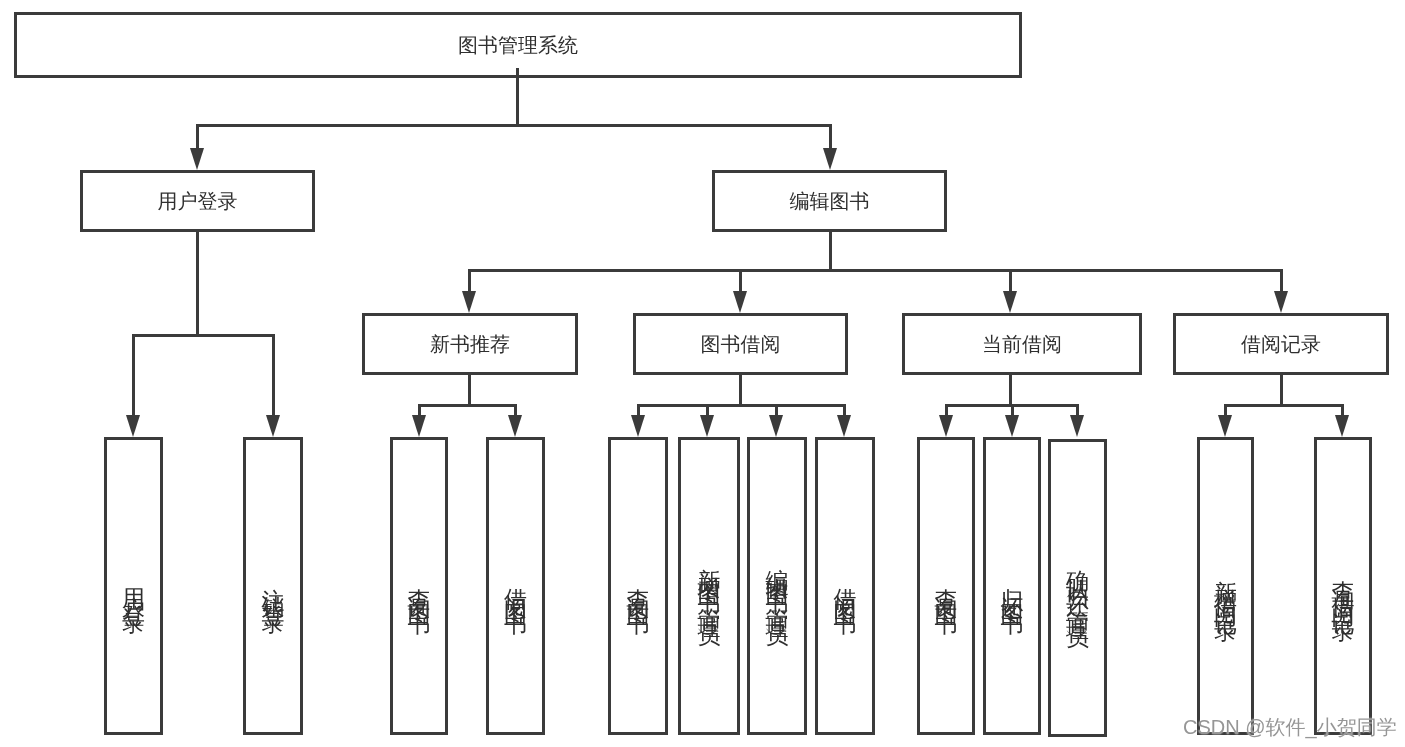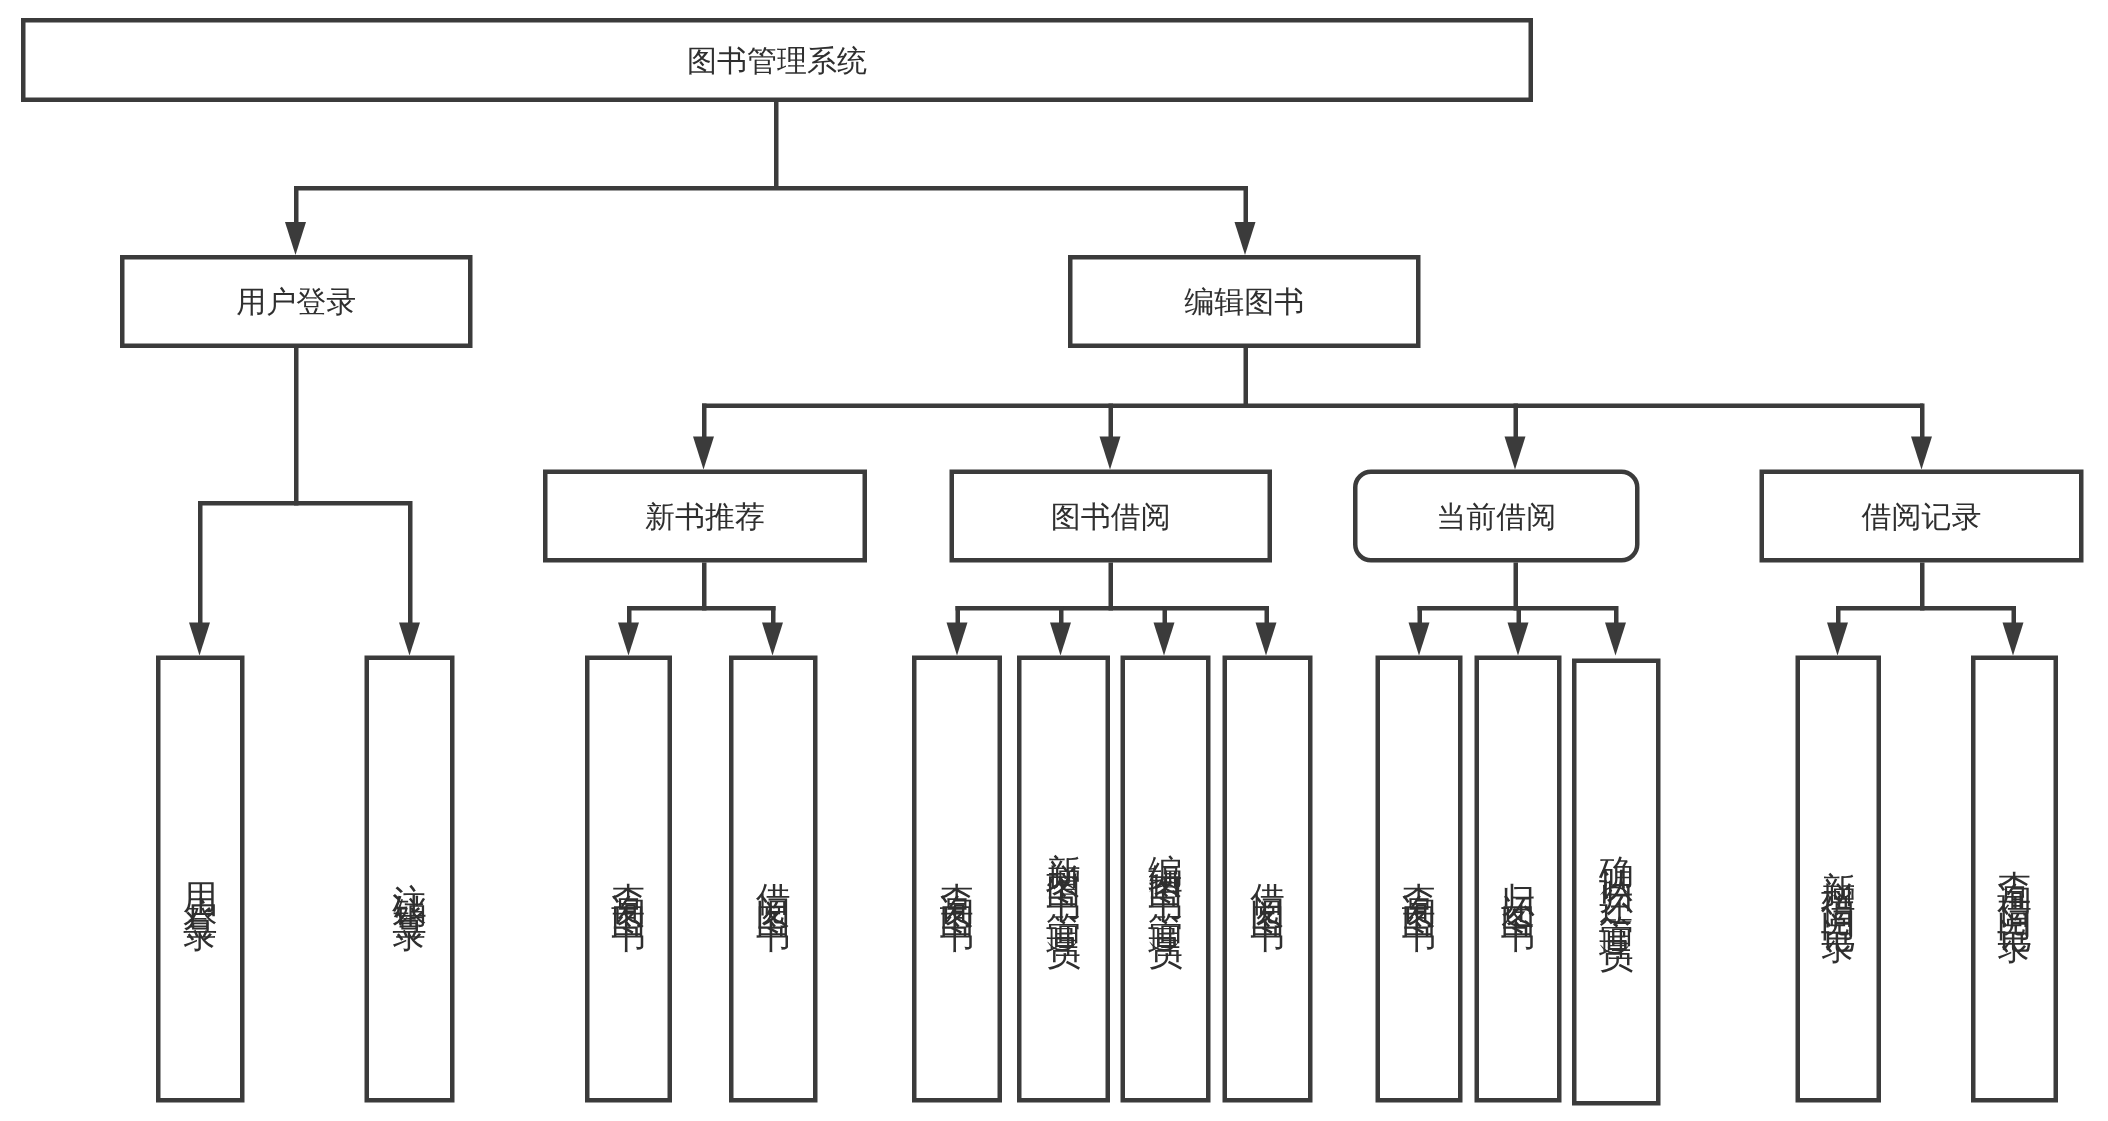--- a/index.html
+++ b/index.html
@@ -57,21 +57,21 @@
     text-shadow:0 0 2px #ffffff;
     white-space:nowrap;
     z-index:5;
   }
 </style>
 </head>
 <body>
 
 <div class="canvas">
 
-  <div class="box" style="left:14px;top:12px;width:1008px;height:56px;">
+  <div class="box" style="left:14px;top:12px;width:1008px;height:66px;">
     <span>图书管理系统</span>
   </div>
 
   <div class="vline" style="left:516px;top:68px;height:58px;"></div>
   <div class="hline" style="left:196px;top:124px;width:635px;"></div>
   <div class="vline" style="left:196px;top:124px;height:28px;"></div>
   <div class="arrow" style="left:190px;top:148px;"></div>
   <div class="vline" style="left:829px;top:124px;height:28px;"></div>
   <div class="arrow" style="left:823px;top:148px;"></div>
 
@@ -99,21 +99,21 @@
   <div class="arrow" style="left:1003px;top:291px;"></div>
   <div class="vline" style="left:1280px;top:269px;height:26px;"></div>
   <div class="arrow" style="left:1274px;top:291px;"></div>
 
   <div class="box" style="left:633px;top:313px;width:215px;height:62px;">
     <span>图书借阅</span>
   </div>
   <div class="box" style="left:362px;top:313px;width:216px;height:62px;">
     <span>新书推荐</span>
   </div>
-  <div class="box" style="left:902px;top:313px;width:191px;height:62px;border-radius:12px;">
+  <div class="box" style="left:902px;top:313px;width:240px;height:62px;">
     <span>当前借阅</span>
   </div>
   <div class="box" style="left:1173px;top:313px;width:216px;height:62px;">
     <span>借阅记录</span>
   </div>
 
   <div class="vline" style="left:468px;top:375px;height:32px;"></div>
   <div class="hline" style="left:418px;top:404px;width:99px;"></div>
   <div class="vline" style="left:418px;top:404px;height:15px;"></div>
   <div class="arrow" style="left:412px;top:415px;"></div>
@@ -184,14 +184,15 @@
     <span class="vtext">确认归还（管理员）</span>
   </div>
 
   <div class="vbox" style="left:1197px;top:437px;width:57px;height:298px;">
     <span class="vtext">新增借阅记录</span>
   </div>
   <div class="vbox" style="left:1314px;top:437px;width:58px;height:298px;">
     <span class="vtext">查询借阅记录</span>
   </div>
 
+  <div class="watermark">CSDN @软件_小贺同学</div>
 
 </div>
 
 </body></html>

